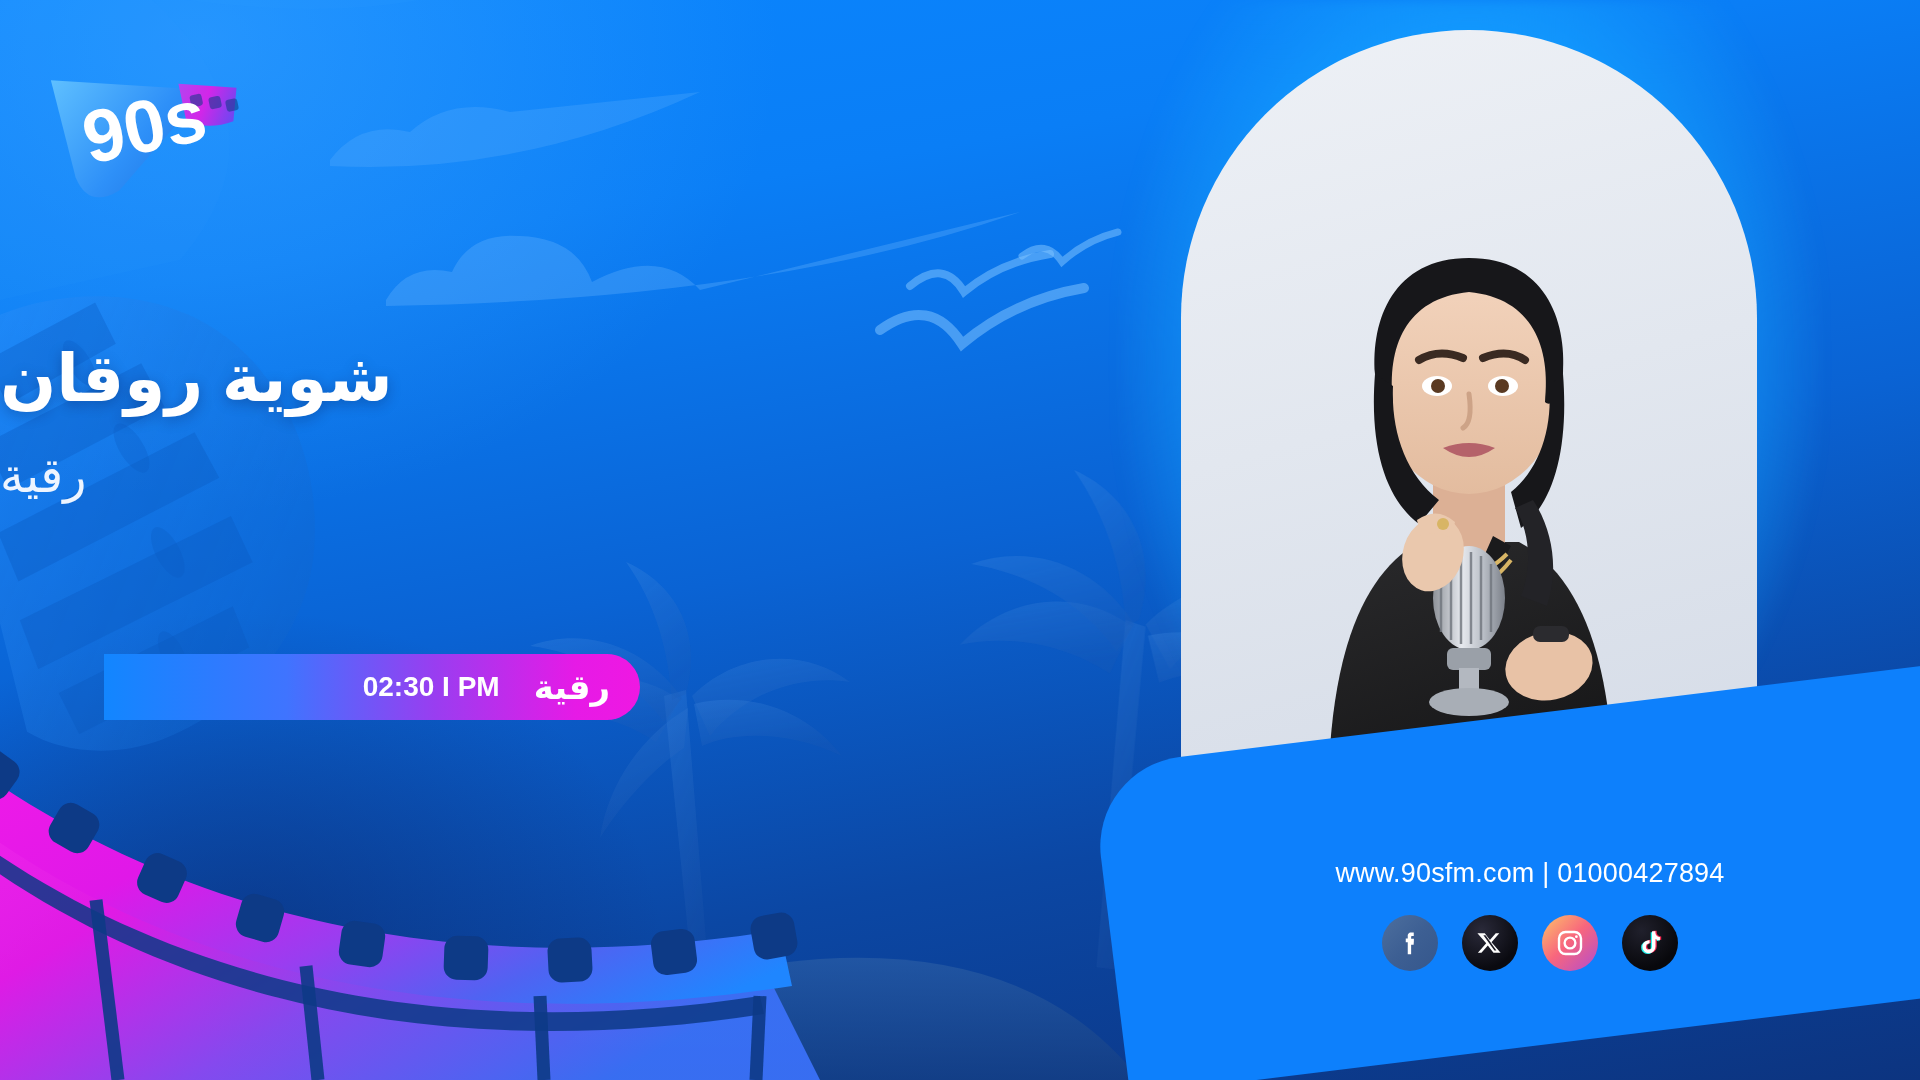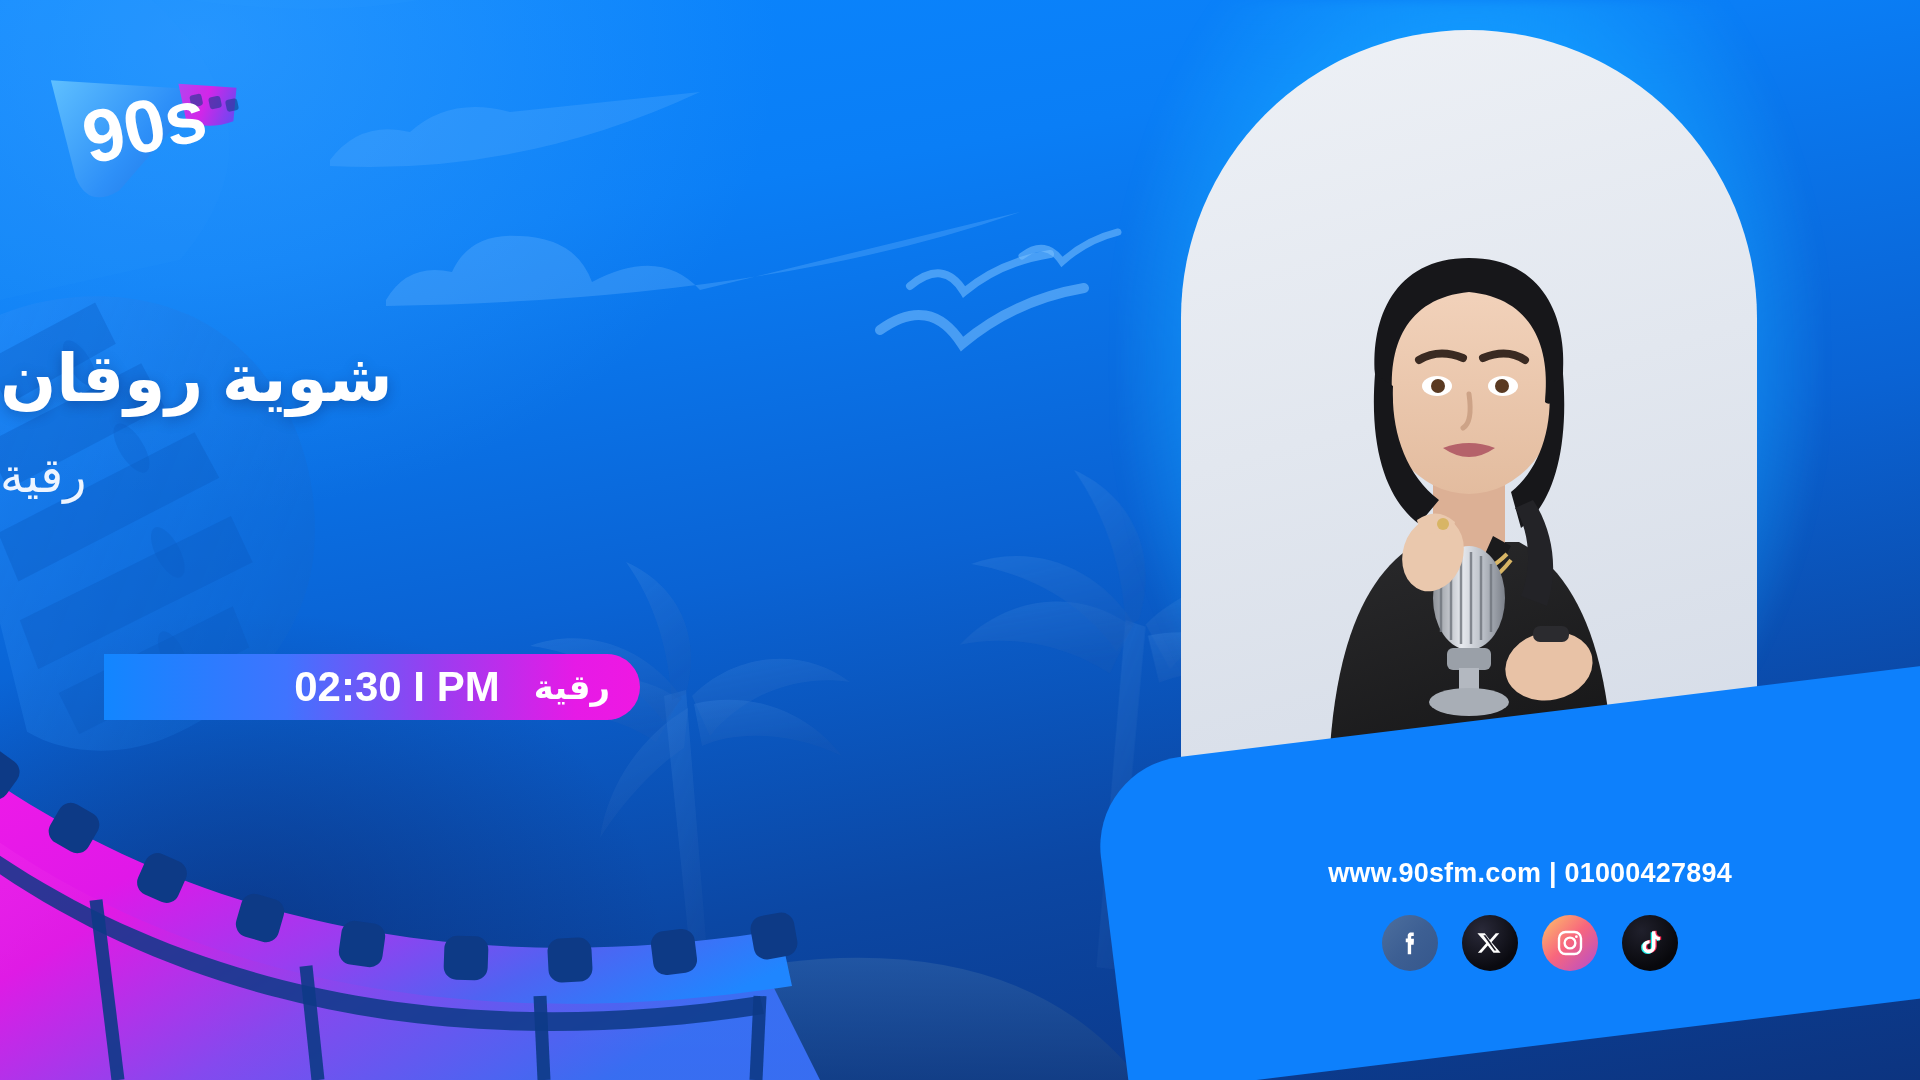--- a/index.html
+++ b/index.html
@@ -44,21 +44,21 @@
 
   
   .badge{
     position:absolute;left:104px;top:654px;height:66px;min-width:536px;
     display:flex;align-items:center;direction:rtl;
     padding:0 30px 0 22px;gap:34px;
     background:linear-gradient(90deg,#1286ff 0%,#3f74ff 34%,#9a3df0 62%,#e61ae6 88%,#ef18e2 100%);
     border-radius:0 40px 40px 0;
   }
   .badge-day{font-size:34px;font-weight:bold;color:#fff;white-space:nowrap;}
-  .badge-time{font-size:42px;font-weight:bold;color:#fff;white-space:nowrap;direction:ltr;}
+  .badge-time{font-size:28px;font-weight:bold;color:#fff;white-space:nowrap;direction:ltr;}
 
   
   .arch-glow{
     position:absolute;left:1118px;top:0px;width:704px;height:860px;
     background:radial-gradient(ellipse at 50% 42%,#2ec2ff 0%,#15a0ff 38%,rgba(10,120,240,0) 72%);
     filter:blur(6px);
   }
   .arch{
     position:absolute;left:1181px;top:30px;width:576px;height:830px;
     background:linear-gradient(165deg,#eef1f6 0%,#e2e7ef 45%,#d3dae6 100%);
@@ -69,21 +69,21 @@
   
   .brand-panel{
     position:absolute;left:1090px;top:768px;width:960px;height:330px;
     background:#0d80fc;border-radius:90px 0 0 0;
     transform:rotate(-7deg);transform-origin:left top;
   }
   .brand-content{
     position:absolute;left:1140px;top:840px;width:780px;text-align:center;
   }
   .brand-title{font-size:44px;font-weight:bold;color:#fff;margin:0;letter-spacing:.3px;}
-  .brand-contact{font-size:27px;font-weight:700;color:#fff;margin:18px 0 0 0;letter-spacing:.2px;}
+  .brand-contact{font-size:27px;font-weight:400;color:#fff;margin:18px 0 0 0;letter-spacing:.2px;}
   .social-row{display:flex;justify-content:center;gap:24px;margin-top:26px;}
   .social{width:56px;height:56px;border-radius:50%;display:flex;align-items:center;justify-content:center;}
   .s-fb{background:linear-gradient(135deg,#4d6f9e 0%,#3d5f93 50%,#35578c 100%);}
   .s-x{background:radial-gradient(circle at 35% 28%,#2a2a3a 0%,#0a0a10 70%);}
   .s-ig{background:linear-gradient(135deg,#fdc468 0%,#f8667d 48%,#b24ccf 100%);}
   .s-tt{background:radial-gradient(circle at 35% 28%,#20202c 0%,#08080c 70%);}
 </style>
 </head>
 <body>
 

